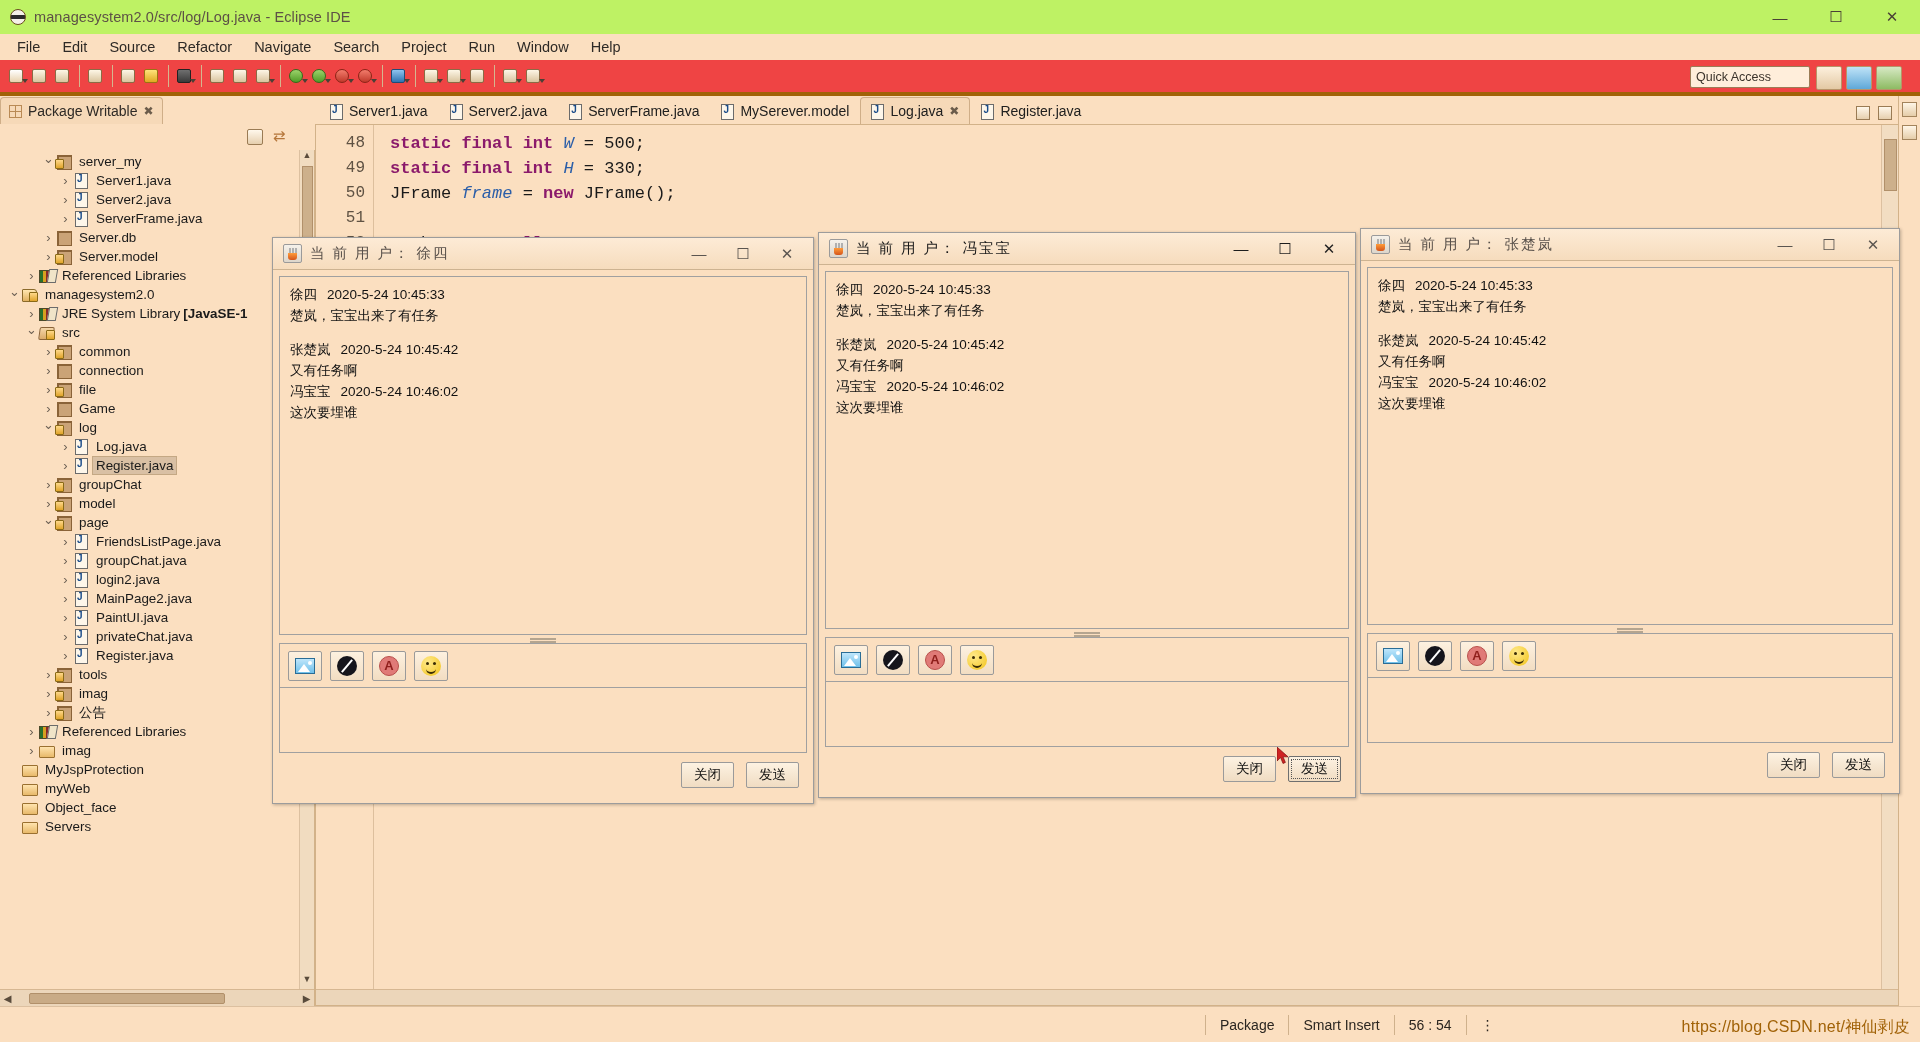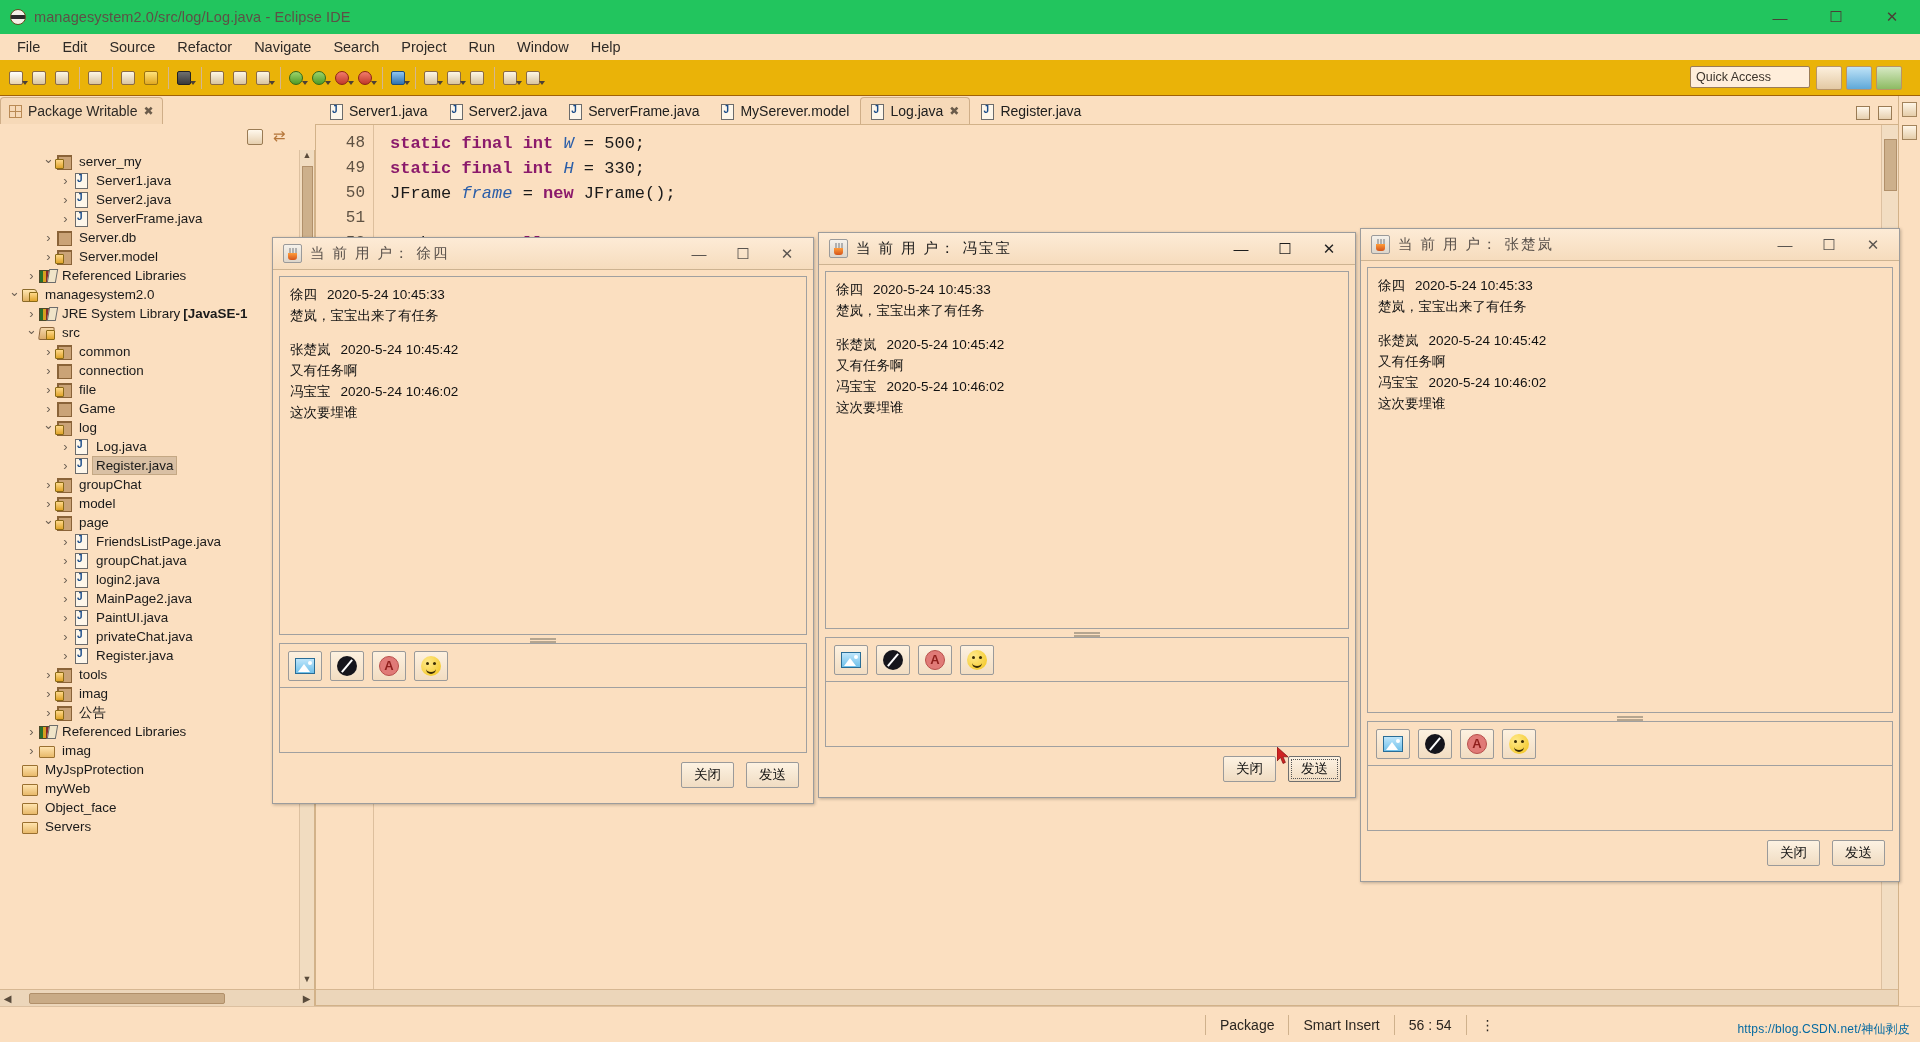--- a/index.html
+++ b/index.html
@@ -8,43 +8,43 @@
     width:1920px; height:1042px;
     font-family:"Liberation Sans", sans-serif;
     background:#fbdfc0;
     overflow:hidden;
     position:relative;
     -webkit-font-smoothing:antialiased;
   }
 
   
   #titlebar {
-    height:34px; background:#22c55e; display:flex; align-items:center;
+    height:34px; background:#bef264; display:flex; align-items:center;
     padding-left:10px; position:relative;
   }
   #app-icon {
     width:16px; height:16px; border-radius:50%;
     background:linear-gradient(#f5f0e8 0 38%, #2b2b2b 38% 62%, #f5f0e8 62% 100%);
     border:1px solid #6b4a22; margin-right:8px;
   }
   #title-text { font-size:14.5px; color:#5d5146; letter-spacing:0.1px; }
   .win-btns { position:absolute; right:0; top:0; height:34px; display:flex; }
   .win-btn {
     width:56px; height:34px; display:flex; align-items:center; justify-content:center;
     font-size:15px; color:#4a4036;
   }
 
   
   #menubar { height:26px; display:flex; align-items:center; padding-left:6px; font-size:14.5px; color:#2e2a26; }
   #menubar .menu-item { padding:2px 11px; cursor:default; }
 
   
   #toolbar {
-    height:36px; background:#eab308; display:flex; align-items:center;
-    padding-left:6px; gap:1px; border-bottom:1px solid #a16207; position:relative;
+    height:36px; background:#ef4444; display:flex; align-items:center;
+    padding-left:6px; gap:1px; border-bottom:4px solid #a16207; position:relative;
   }
   .tb {
     width:22px; height:24px; display:inline-block; position:relative;
     border-radius:2px;
   }
   .tb .sq { position:absolute; left:3px; top:5px; width:14px; height:14px; border:1px solid #8a6b45; border-radius:2px; }
   .tb.a .sq { background:linear-gradient(#fff,#e8d2ae); }
   .tb.b .sq { background:linear-gradient(#fdf6e6,#d9c49e); }
   .tb.green .sq { background:linear-gradient(#9cd36b,#4f9b27); border-color:#34691a; border-radius:50%; }
   .tb.red .sq { background:linear-gradient(#f27b6b,#c0392b); border-color:#8b2316; border-radius:50%; }
@@ -194,21 +194,21 @@
   .rail-ico { width:15px; height:15px; border:1px solid #a3845c; background:linear-gradient(#fff6e7,#e5cda9);}
 
   
   #statusbar {
     position:absolute; left:0; right:0; bottom:0; height:36px; background:#fbdfc0;
     border-top:1px solid #dcc0a0; display:flex; align-items:center; font-size:14px; color:#2b2620;
   }
   .sb-cell { padding:0 14px; height:20px; display:flex; align-items:center; }
   .sb-sep { width:1px; height:20px; background:#cfb18c; }
   #sb-left { width:1205px; }
-  #watermark { position:absolute; right:10px; bottom:4px; font-size:12px; color:#0369a1; letter-spacing:0.2px;}
+  #watermark { position:absolute; right:10px; bottom:4px; font-size:16px; color:#a16207; letter-spacing:0.2px;}
 
   
   .chatwin { position:absolute; background:#fbdfc0; border:1px solid #9c9c9c;
              box-shadow:1px 1px 3px rgba(0,0,0,0.25); }
   .chat-title { height:32px; display:flex; align-items:center; padding:0 4px 0 10px;
                 background:linear-gradient(#fdebd6,#f6dcbd); border-bottom:1px solid #cdb391; }
   .chat-title .jcup {
     width:19px; height:19px; margin-right:8px; border:1px solid #9a9a9a;
     background:linear-gradient(#f5f1ea,#ddd6cb); position:relative; border-radius:2px;
   }
@@ -260,21 +260,21 @@
     min-width:52px; height:26px; padding:0 12px; border:1px solid #9a9a9a; border-radius:2px;
     background:linear-gradient(#fdf2e2,#f0dcc2); font-size:13.5px; color:#111;
     display:flex; align-items:center; justify-content:center;
   }
   .swing-btn.focus-ring { outline:1px dotted #555; outline-offset:-4px; border-color:#6f6f6f; }
   .cursor-arrow { position:absolute; width:12px; height:18px; pointer-events:none; }
 
   
   #win-xusi   { left:272px; top:237px; width:542px; height:567px; }
   #win-feng   { left:818px; top:232px; width:538px; height:566px; }
-  #win-zhang  { left:1360px; top:228px; width:540px; height:654px; }
+  #win-zhang  { left:1360px; top:228px; width:540px; height:566px; }
 </style>
 </head>
 <body>
 
 <div id="titlebar">
   <div id="app-icon"></div>
   <div id="title-text">managesystem2.0/src/log/Log.java - Eclipse IDE</div>
   <div class="win-btns">
     <div class="win-btn">—</div>
     <div class="win-btn">☐</div>

